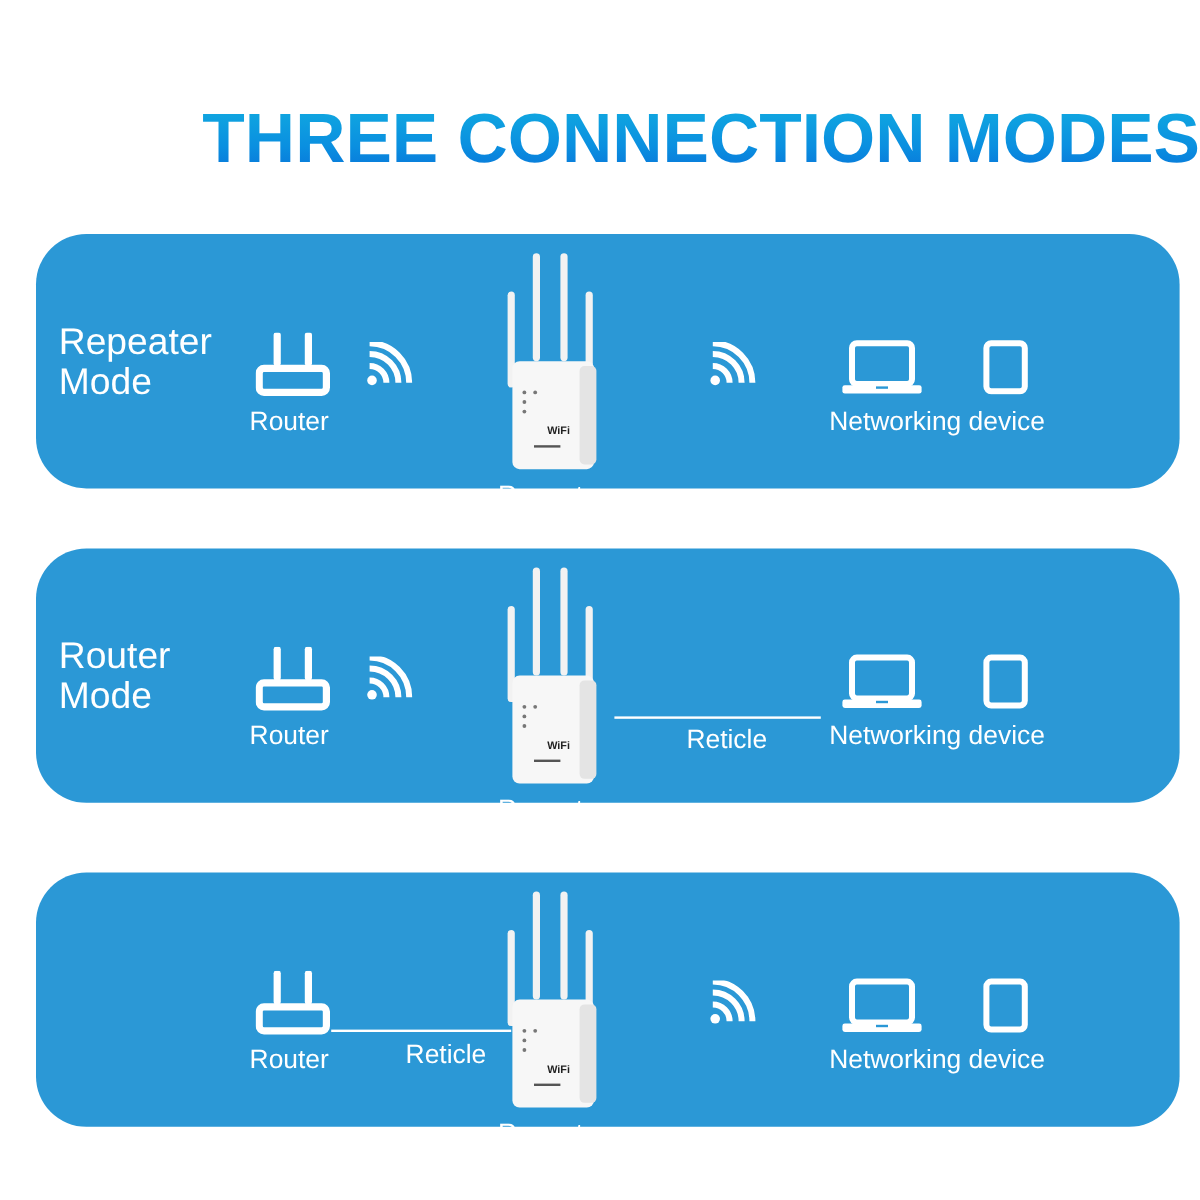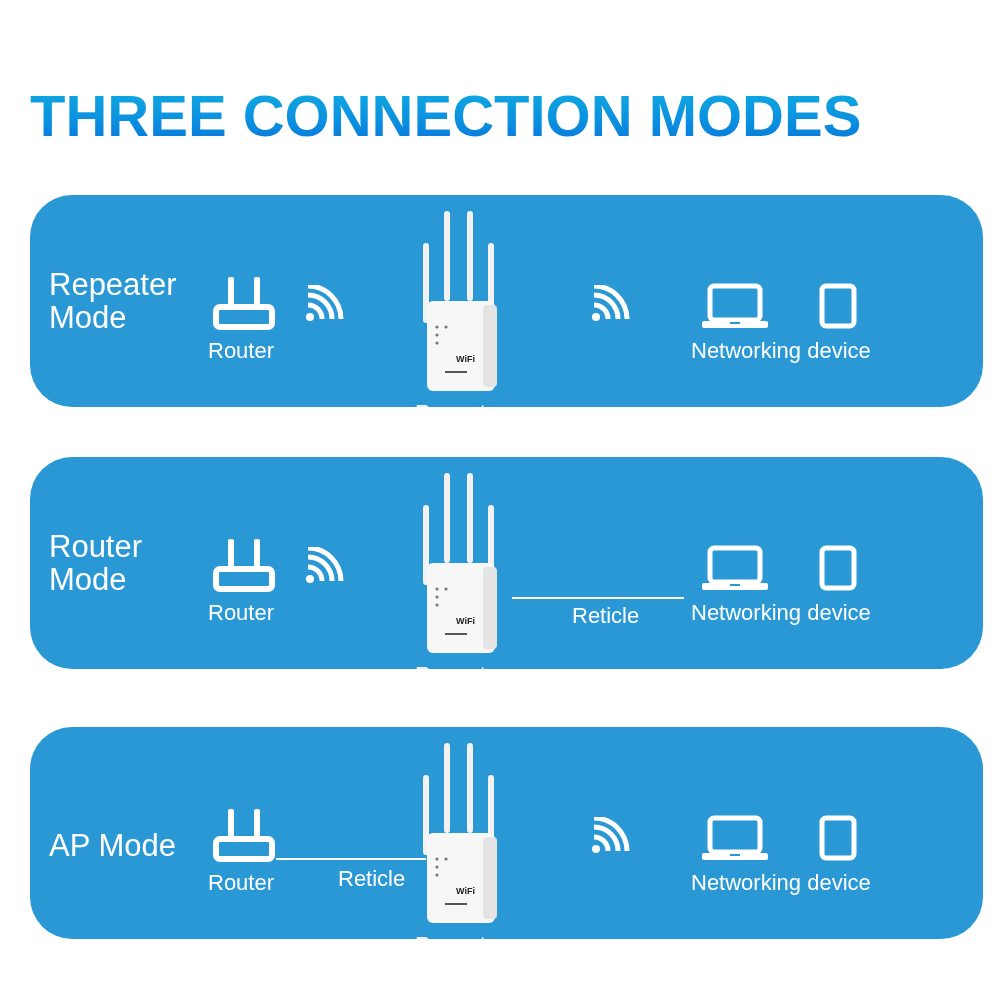--- a/index.html
+++ b/index.html
@@ -1,17 +1,17 @@
 <!DOCTYPE html>
 <html><head>
 <meta charset="utf-8">
 <style>
   html, body { margin:0; padding:0; background:#ffffff; }
   body { width:1000px; height:1000px; position:relative; overflow:hidden; font-family:"Liberation Sans", sans-serif; }
-  .title { position:absolute; left:0; width:1000px; top:82px; text-align:left; padding-left:30px; box-sizing:border-box;
+  .title { position:absolute; left:0; width:1000px; top:82px; text-align:right; padding-left:30px; box-sizing:border-box;
     font-family:"Liberation Sans", sans-serif; font-weight:bold; font-size:58px; letter-spacing:0px;
     background:linear-gradient(to bottom, #12aee0 0%, #0a8fe0 60%, #0870d8 100%);
     -webkit-background-clip:text; background-clip:text; color:transparent; transform:scaleY(1.0); }
   .panel { position:absolute; left:30px; width:953px; height:212px; background:#2b98d6; border-radius:42px; }
   .p1 { top:195px; } .p2 { top:457px; } .p3 { top:727px; }
   .mode-label { position:absolute; left:19px; color:#fff; font-size:31px; line-height:33px; }
   .abs { position:absolute; }
   .lbl { position:absolute; color:#fff; font-size:22px; white-space:nowrap; }
   .line { position:absolute; height:2px; background:#fff; }
   svg { display:block; }
@@ -131,23 +131,20 @@
   </div>
   <div class="abs" style="left:789px;top:88px;">
     <svg width="38" height="46" viewBox="0 0 38 46">
         <rect x="3" y="3" width="32" height="40" rx="4" fill="none" stroke="#fff" stroke-width="5"></rect>
       </svg>
   </div>
   <div class="lbl" style="left:661px;top:143px;">Networking device</div>
 </div>
 
 <div class="panel p3">
-  <div class="mode-label" style="top:102px;">
-    <div>AP Mode</div>
-  </div>
   <div class="abs" style="left:183px;top:82px;">
     <svg width="62" height="54" viewBox="0 0 62 54">
         <rect x="15" y="0" width="6" height="28" rx="2" fill="#fff"></rect>
         <rect x="41" y="0" width="6" height="28" rx="2" fill="#fff"></rect>
         <rect x="3" y="30" width="56" height="20" rx="4" fill="none" stroke="#fff" stroke-width="6"></rect>
       </svg>
   </div>
   <div class="lbl" style="left:178px;top:143px;">Router</div>
   <div class="line" style="left:246px;top:131px;width:150px;"></div>
   <div class="lbl" style="left:308px;top:139px;">Reticle</div>

